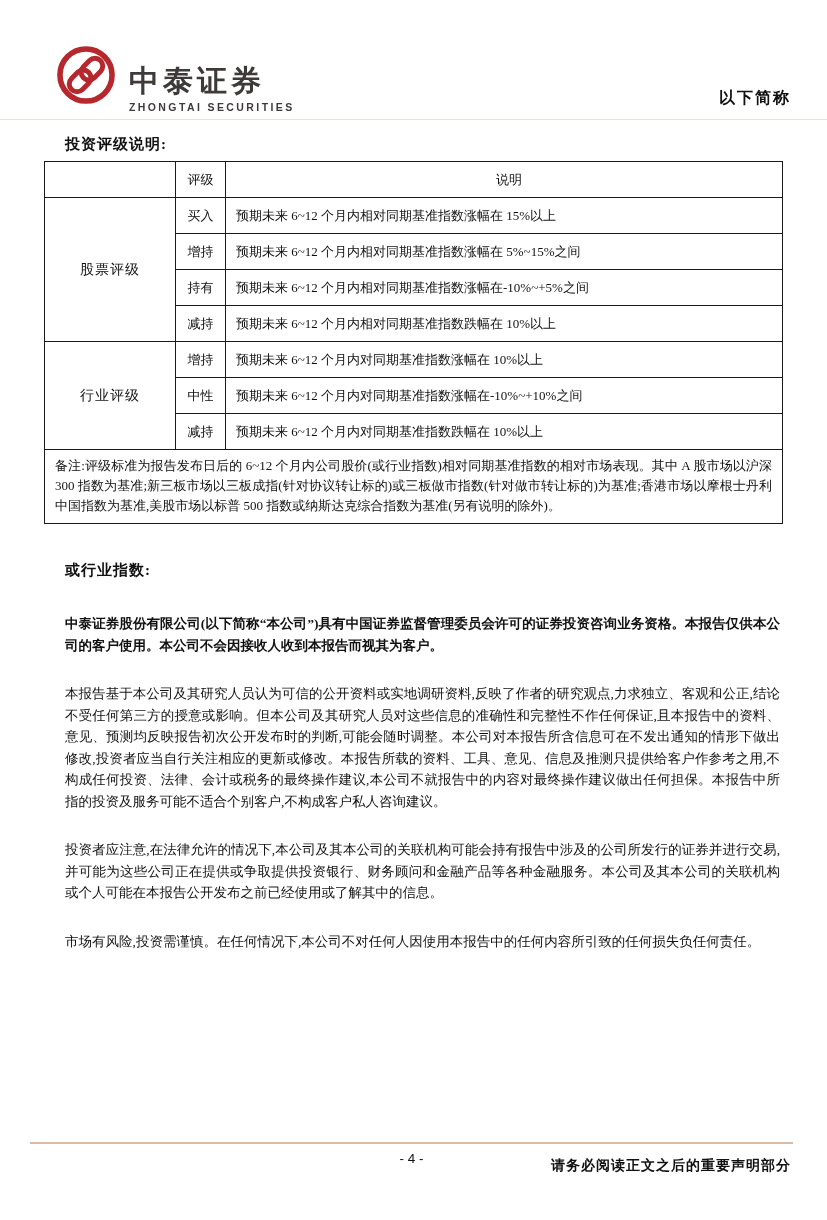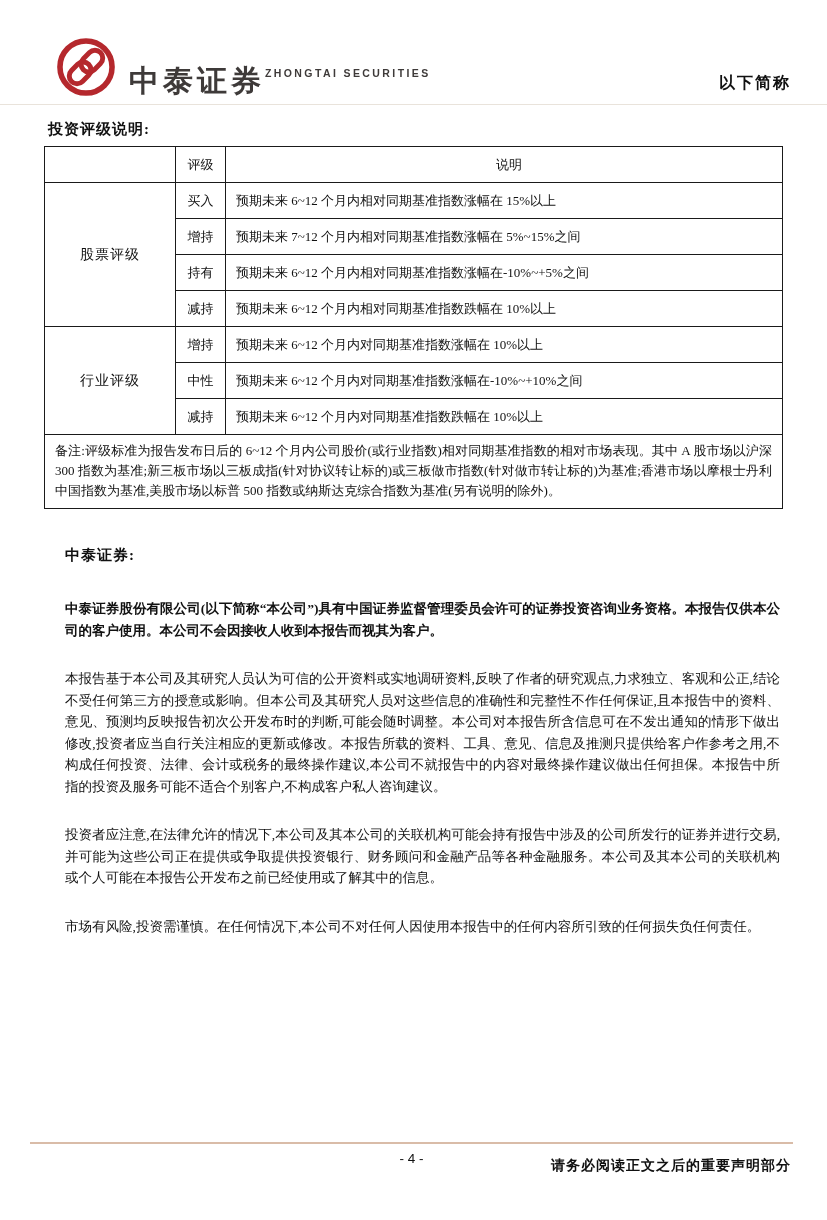--- a/index.html
+++ b/index.html
@@ -17,21 +17,21 @@
   
   .header {
     display: flex;
     justify-content: space-between;
     align-items: flex-end;
     padding: 36px 36px 6px 55px;
     border-bottom: 1px solid #e9e3db;
   }
   .brand { display: flex; align-items: center; }
   .brand-logo { width: 62px; height: 62px; margin-right: 12px; }
-  .brand-text { display: flex; flex-direction: row; justify-content: flex-end; margin-top: 28px; }
+  .brand-text { display: flex; flex-direction: column; justify-content: flex-end; margin-top: 28px; }
   .brand-cn {
     font-family: "Liberation Sans", "DejaVu Sans", sans-serif;
     font-size: 30px;
     font-weight: bold;
     color: #3e3a39;
     letter-spacing: 4px;
     line-height: 34px;
   }
   .brand-en {
     font-family: "Liberation Sans", "DejaVu Sans", sans-serif;
@@ -45,21 +45,21 @@
     font-size: 16px;
     font-weight: bold;
     padding-bottom: 4px;
     letter-spacing: 2px;
   }
   
   .main { padding: 15px 44px 0 44px; }
   .section-title {
     font-size: 15px;
     font-weight: bold;
-    margin: 0 0 7px 4px;
+    margin: 0 0 7px 21px;
     letter-spacing: 1px;
   }
   table.rating-table {
     width: 100%;
     border-collapse: collapse;
     border: 1px solid #1a1a1a;
     font-size: 13px;
   }
   .rating-table td, .rating-table th {
     border: 1px solid #1a1a1a;
@@ -159,21 +159,21 @@
         <th class="head-rate">评级</th>
         <th class="head-desc">说明</th>
       </tr>
       <tr>
         <td class="cell-cat" rowspan="4">股票评级</td>
         <td class="cell-rate">买入</td>
         <td class="cell-desc">预期未来 6~12 个月内相对同期基准指数涨幅在 15%以上</td>
       </tr>
       <tr>
         <td class="cell-rate">增持</td>
-        <td class="cell-desc">预期未来 7~12 个月内相对同期基准指数涨幅在 5%~15%之间</td>
+        <td class="cell-desc">预期未来 6~12 个月内相对同期基准指数涨幅在 5%~15%之间</td>
       </tr>
       <tr>
         <td class="cell-rate">持有</td>
         <td class="cell-desc">预期未来 6~12 个月内相对同期基准指数涨幅在-10%~+5%之间</td>
       </tr>
       <tr>
         <td class="cell-rate">减持</td>
         <td class="cell-desc">预期未来 6~12 个月内相对同期基准指数跌幅在 10%以上</td>
       </tr>
       <tr>
@@ -189,21 +189,21 @@
         <td class="cell-rate">减持</td>
         <td class="cell-desc">预期未来 6~12 个月内对同期基准指数跌幅在 10%以上</td>
       </tr>
       <tr>
         <td class="cell-note" colspan="3">备注:评级标准为报告发布日后的 6~12 个月内公司股价(或行业指数)相对同期基准指数的相对市场表现。其中 A 股市场以沪深 300 指数为基准;新三板市场以三板成指(针对协议转让标的)或三板做市指数(针对做市转让标的)为基准;香港市场以摩根士丹利中国指数为基准,美股市场以标普 500 指数或纳斯达克综合指数为基准(另有说明的除外)。</td>
       </tr>
     </tbody>
       </table>
 
     <div class="statement">
-      <div class="statement-title">中泰证券:</div>
+      <div class="statement-title">或行业指数:</div>
       <p class="bold">中泰证券股份有限公司(以下简称“本公司”)具有中国证券监督管理委员会许可的证券投资咨询业务资格。本报告仅供本公司的客户使用。本公司不会因接收人收到本报告而视其为客户。</p>
       <p>本报告基于本公司及其研究人员认为可信的公开资料或实地调研资料,反映了作者的研究观点,力求独立、客观和公正,结论不受任何第三方的授意或影响。但本公司及其研究人员对这些信息的准确性和完整性不作任何保证,且本报告中的资料、意见、预测均反映报告初次公开发布时的判断,可能会随时调整。本公司对本报告所含信息可在不发出通知的情形下做出修改,投资者应当自行关注相应的更新或修改。本报告所载的资料、工具、意见、信息及推测只提供给客户作参考之用,不构成任何投资、法律、会计或税务的最终操作建议,本公司不就报告中的内容对最终操作建议做出任何担保。本报告中所指的投资及服务可能不适合个别客户,不构成客户私人咨询建议。</p>
       <p>投资者应注意,在法律允许的情况下,本公司及其本公司的关联机构可能会持有报告中涉及的公司所发行的证券并进行交易,并可能为这些公司正在提供或争取提供投资银行、财务顾问和金融产品等各种金融服务。本公司及其本公司的关联机构或个人可能在本报告公开发布之前已经使用或了解其中的信息。</p>
       <p>市场有风险,投资需谨慎。在任何情况下,本公司不对任何人因使用本报告中的任何内容所引致的任何损失负任何责任。</p>
     </div>
   </div>
 
   <div class="footer">
     <div class="page-number">- 4 -</div>
     <div class="footer-notice">请务必阅读正文之后的重要声明部分</div>

